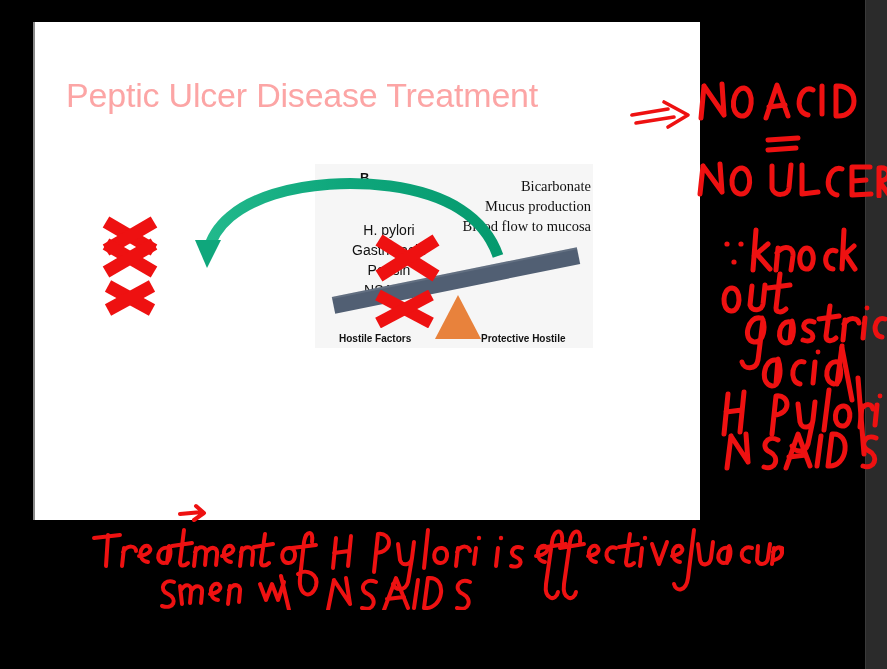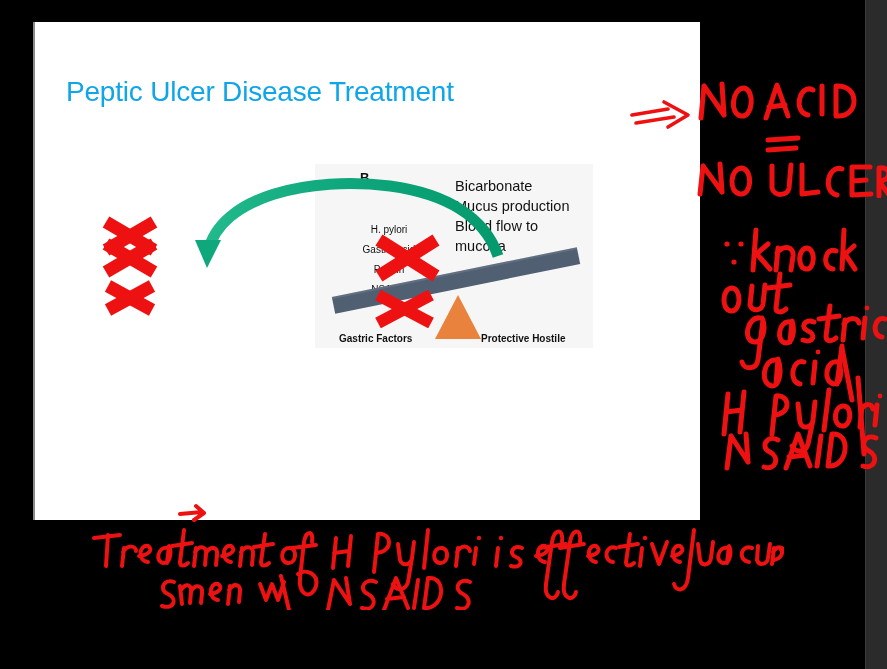--- a/index.html
+++ b/index.html
@@ -48,23 +48,23 @@
     height: 498px;
     background: #ffffff;
     box-shadow: -2px 0 0 0 #8a8a8a;
   }
 
   
   .slide-title {
     position: absolute;
     left: 66px;
     top: 76px;
-    font-size: 28px;
+    font-size: 34px;
     font-weight: 400;
-    color: #0ea5e9;
+    color: #fca5a5;
     letter-spacing: -0.2px;
     white-space: nowrap;
     font-family: "Liberation Sans", sans-serif;
   }
 
   
   .figure {
     position: absolute;
     left: 315px;
     top: 164px;
@@ -81,35 +81,35 @@
     font-weight: 700;
     color: #111111;
     font-family: "Liberation Sans", sans-serif;
   }
   .hostile-list {
     position: absolute;
     left: 12px;
     top: 56px;
     width: 124px;
     text-align: center;
-    font-size: 10px;
+    font-size: 14px;
     line-height: 20px;
     color: #111111;
     font-family: "Liberation Sans", sans-serif;
   }
   .protective-list {
     position: absolute;
     left: 140px;
     top: 12px;
     width: 136px;
-    text-align: left;
+    text-align: right;
     font-size: 14.5px;
     line-height: 20px;
     color: #111111;
-    font-family: Liberation Sans, sans-serif;
+    font-family: Liberation Serif, serif;
   }
   .seesaw-bar {
     position: absolute;
     left: 16px;
     top: 108px;
     width: 250px;
     height: 17px;
     background: #515f73;
     transform: rotate(-11.5deg);
     transform-origin: 50% 50%;
@@ -190,21 +190,21 @@
 
     <div class="protective-list">
       <div>Bicarbonate</div>
       <div>Mucus production</div>
       <div>Blood flow to mucosa</div>
     </div>
 
     <div class="seesaw-bar"></div>
     <div class="fulcrum"></div>
 
-    <div class="factor-label hostile">Gastric Factors</div>
+    <div class="factor-label hostile">Hostile Factors</div>
     <div class="factor-label protective">Protective Hostile</div>
   </div>
 
   <svg class="green-arrow" viewBox="0 0 340 110">
     <defs>
       <linearGradient id="gGrad" x1="0" y1="0" x2="1" y2="0">
         <stop offset="0%" stop-color="#22b98c"></stop>
         <stop offset="45%" stop-color="#0fa77c"></stop>
         <stop offset="100%" stop-color="#059a6e"></stop>
       </linearGradient>

